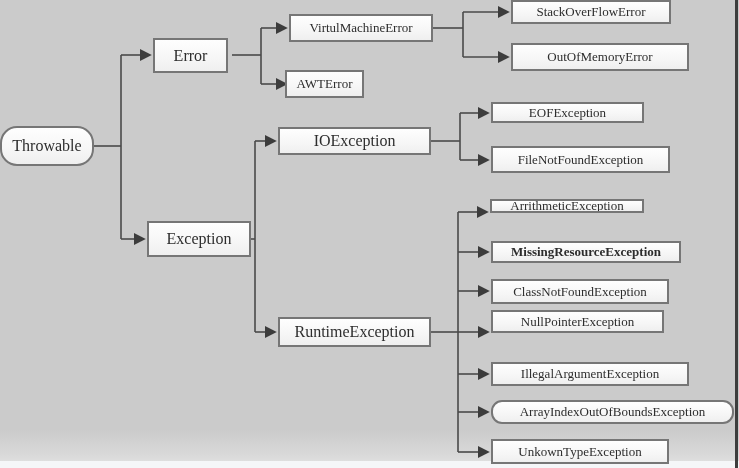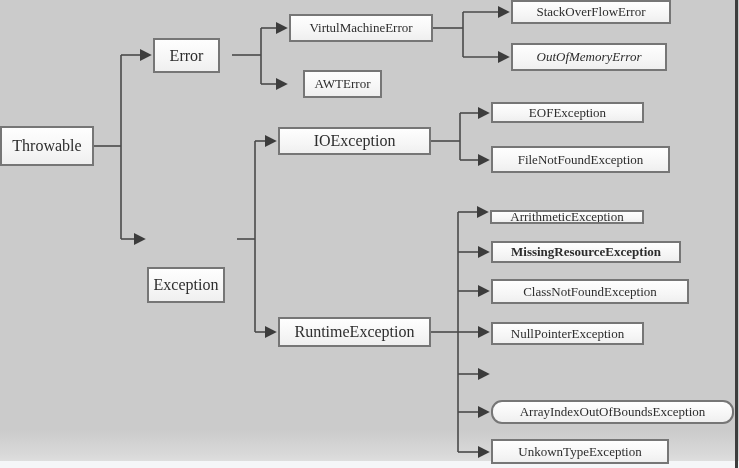--- a/index.html
+++ b/index.html
@@ -98,48 +98,49 @@
       <path class="seg" d="M458,212 H487" marker-end="url(#arw)"></path>
       <path class="seg" d="M458,252 H488" marker-end="url(#arw)"></path>
       <path class="seg" d="M458,291 H488" marker-end="url(#arw)"></path>
       <path class="seg" d="M458,332 H488" marker-end="url(#arw)"></path>
       <path class="seg" d="M458,374 H488" marker-end="url(#arw)"></path>
       <path class="seg" d="M458,412 H488" marker-end="url(#arw)"></path>
       <path class="seg" d="M458,452 H488" marker-end="url(#arw)"></path>
     </g>
   </svg>
 
-  <div class="node lg" style="left:0px; top:126px; width:94px; height:40px;">Throwable</div>
+  <div class="node lg" style="left:0px; top:126px; width:94px; height:40px;border-radius:17px;">Throwable</div>
 
-  <div class="node lg" style="left:153px; top:38px; width:67px; height:35px;">Error</div>
+  <div class="node lg" style="left:153px; top:38px; width:75px; height:35px;">Error</div>
 
   <div class="node" style="left:289px; top:14px; width:144px; height:28px;">VirtulMachineError</div>
 
   <div class="node" style="left:511px; top:0px; width:160px; height:24px;">StackOverFlowError</div>
 
-  <div class="node" style="left:511px; top:43px; width:156px; height:28px;font-style:italic;">OutOfMemoryError</div>
+  <div class="node" style="left:511px; top:43px; width:178px; height:28px;">OutOfMemoryError</div>
 
-  <div class="node" style="left:303px; top:70px; width:79px; height:28px;">AWTError</div>
+  <div class="node" style="left:285px; top:70px; width:79px; height:28px;">AWTError</div>
 
-  <div class="node lg" style="left:147px; top:221px; width:78px; height:36px;margin-top:46px;">Exception</div>
+  <div class="node lg" style="left:147px; top:221px; width:104px; height:36px;">Exception</div>
 
   <div class="node lg" style="left:278px; top:127px; width:153px; height:28px;">IOException</div>
 
   <div class="node" style="left:491px; top:102px; width:153px; height:21px;">EOFException</div>
 
   <div class="node" style="left:491px; top:146px; width:179px; height:27px;text-align:center;">FileNotFoundException</div>
 
   <div class="node lg" style="left:278px; top:317px; width:153px; height:30px;">RuntimeException</div>
 
-  <div class="node" style="left:490px; top:210px; width:154px; height:14px;">ArrithmeticException</div>
+  <div class="node" style="left:490px; top:199px; width:154px; height:14px;">ArrithmeticException</div>
 
   <div class="node" style="left:491px; top:241px; width:190px; height:22px;font-weight:bold;">MissingResourceException</div>
 
-  <div class="node" style="left:491px; top:279px; width:198px; height:25px;">ClassNotFoundException</div>
+  <div class="node" style="left:491px; top:279px; width:178px; height:25px;">ClassNotFoundException</div>
 
-  <div class="node" style="left:491px; top:322px; width:153px; height:23px;">NullPointerException</div>
+  <div class="node" style="left:491px; top:310px; width:173px; height:23px;">NullPointerException</div>
 
+  <div class="node" style="left:491px; top:362px; width:198px; height:24px;">IllegalArgumentException</div>
 
   <div class="node" style="left:491px; top:400px; width:243px; height:24px;border-radius:11px;">ArrayIndexOutOfBoundsException</div>
 
   <div class="node" style="left:491px; top:439px; width:178px; height:25px;">UnkownTypeException</div>
 
 </div>
 
 </body></html>

